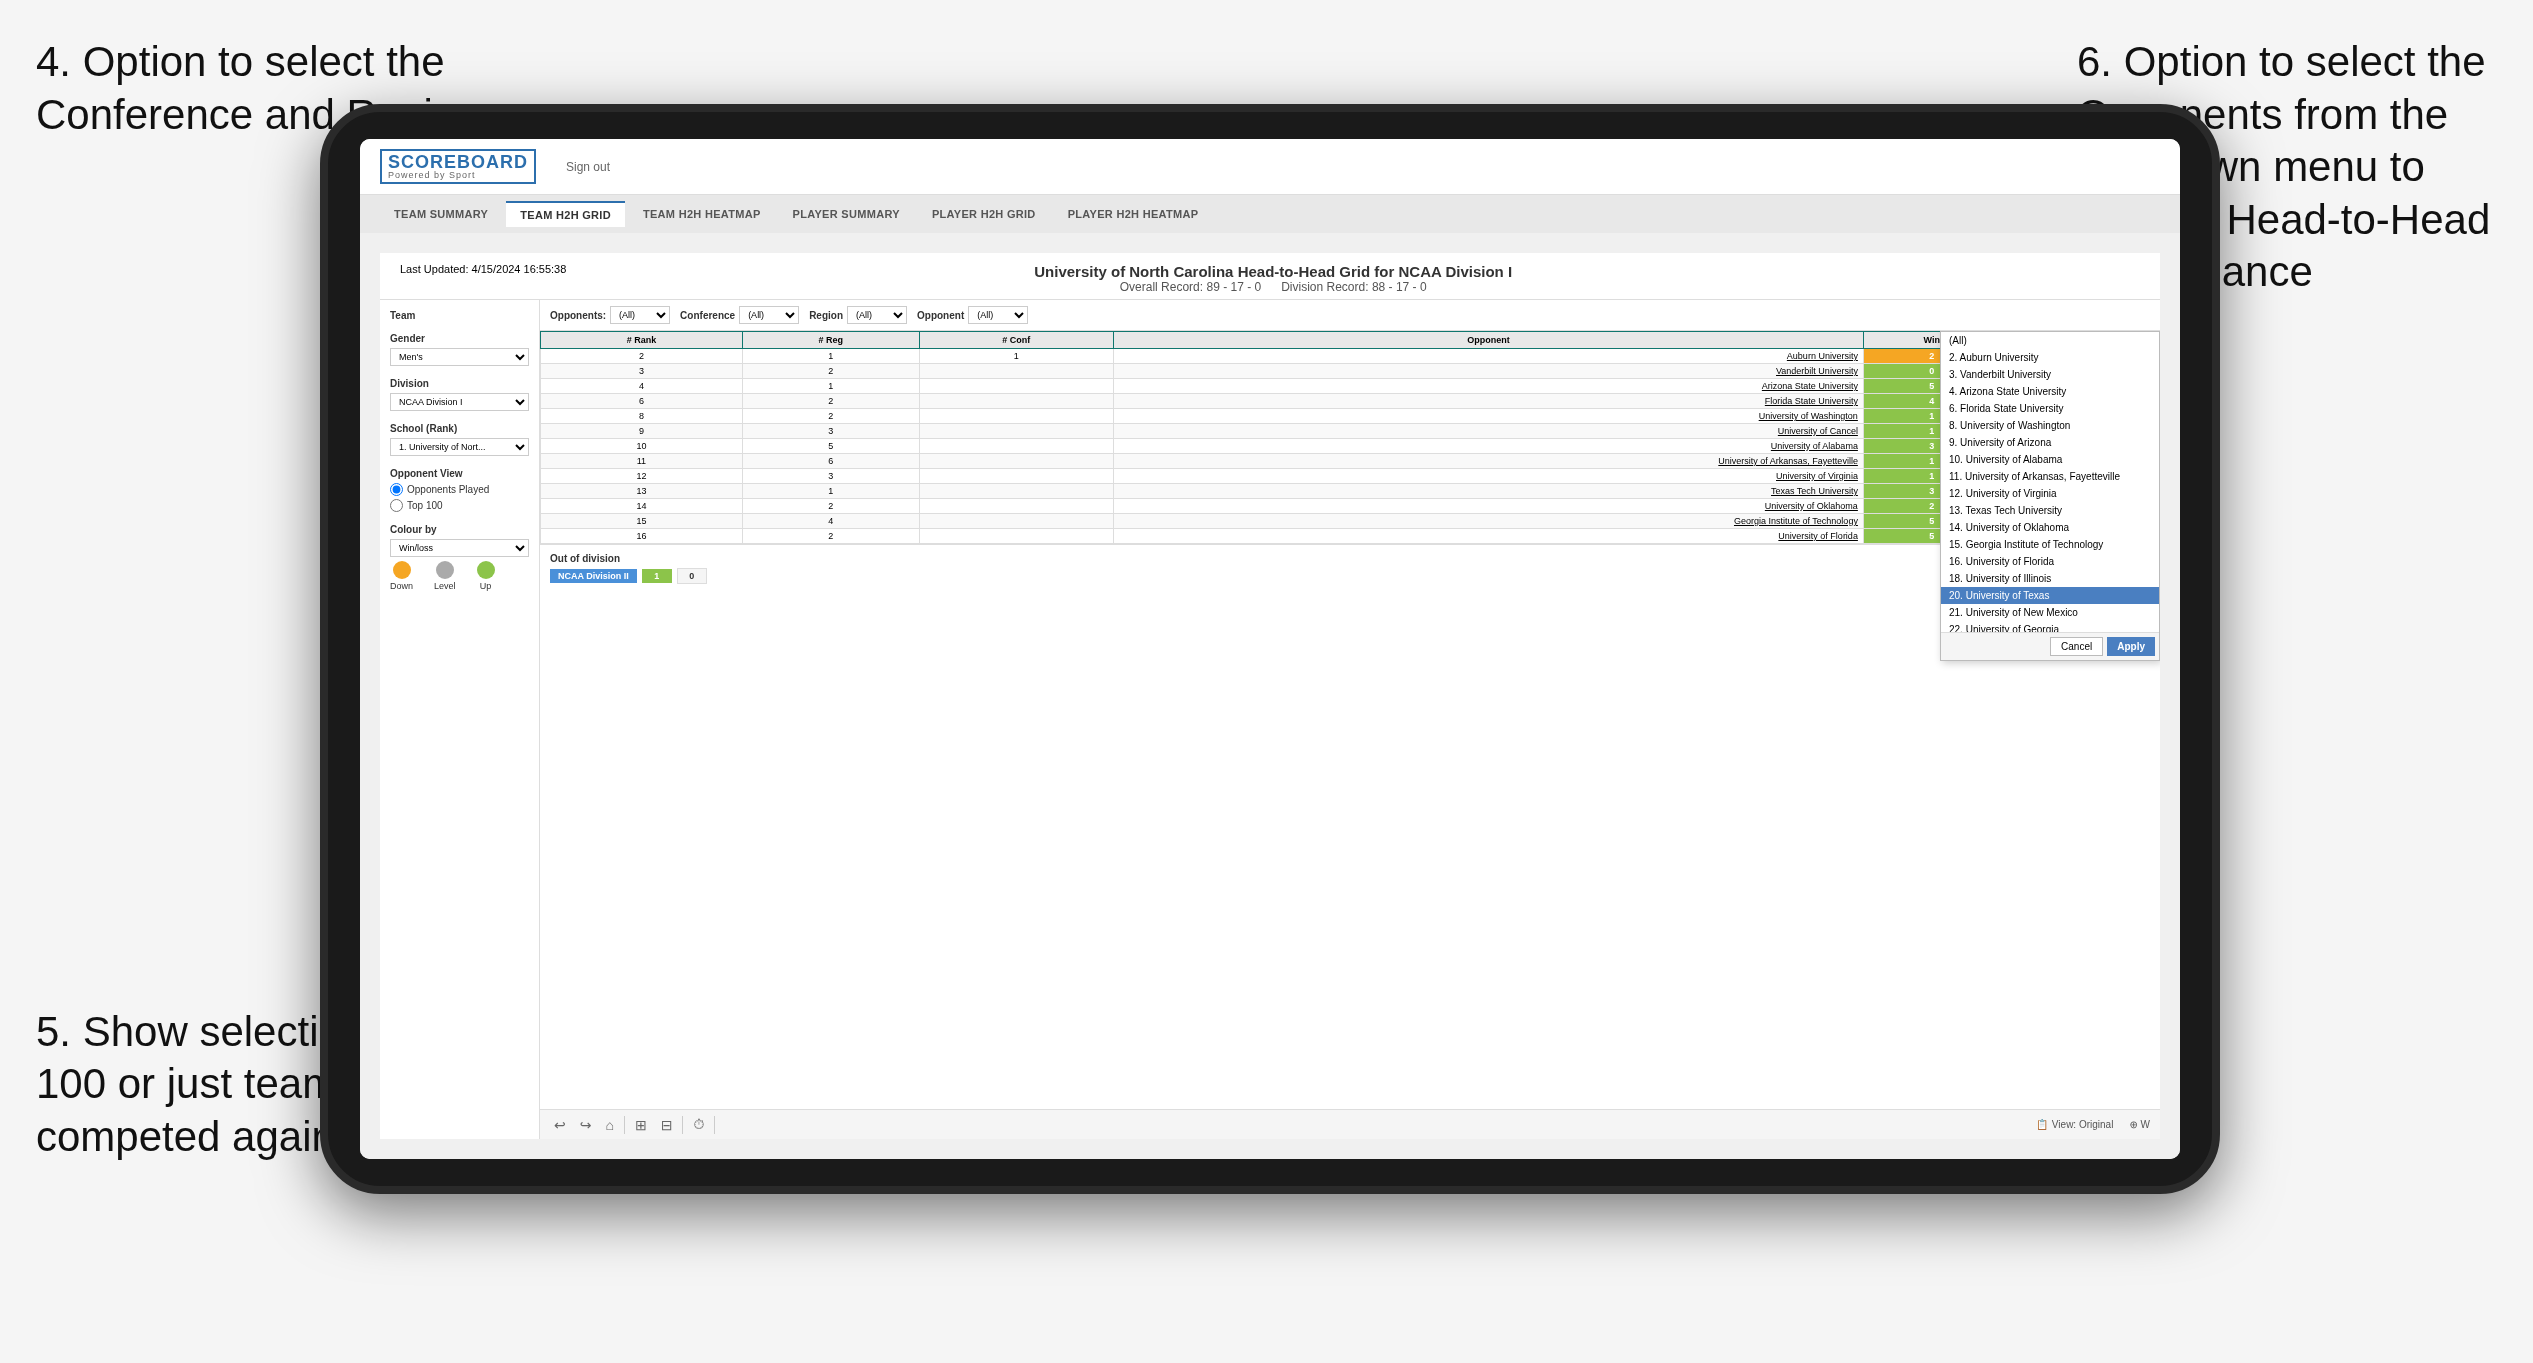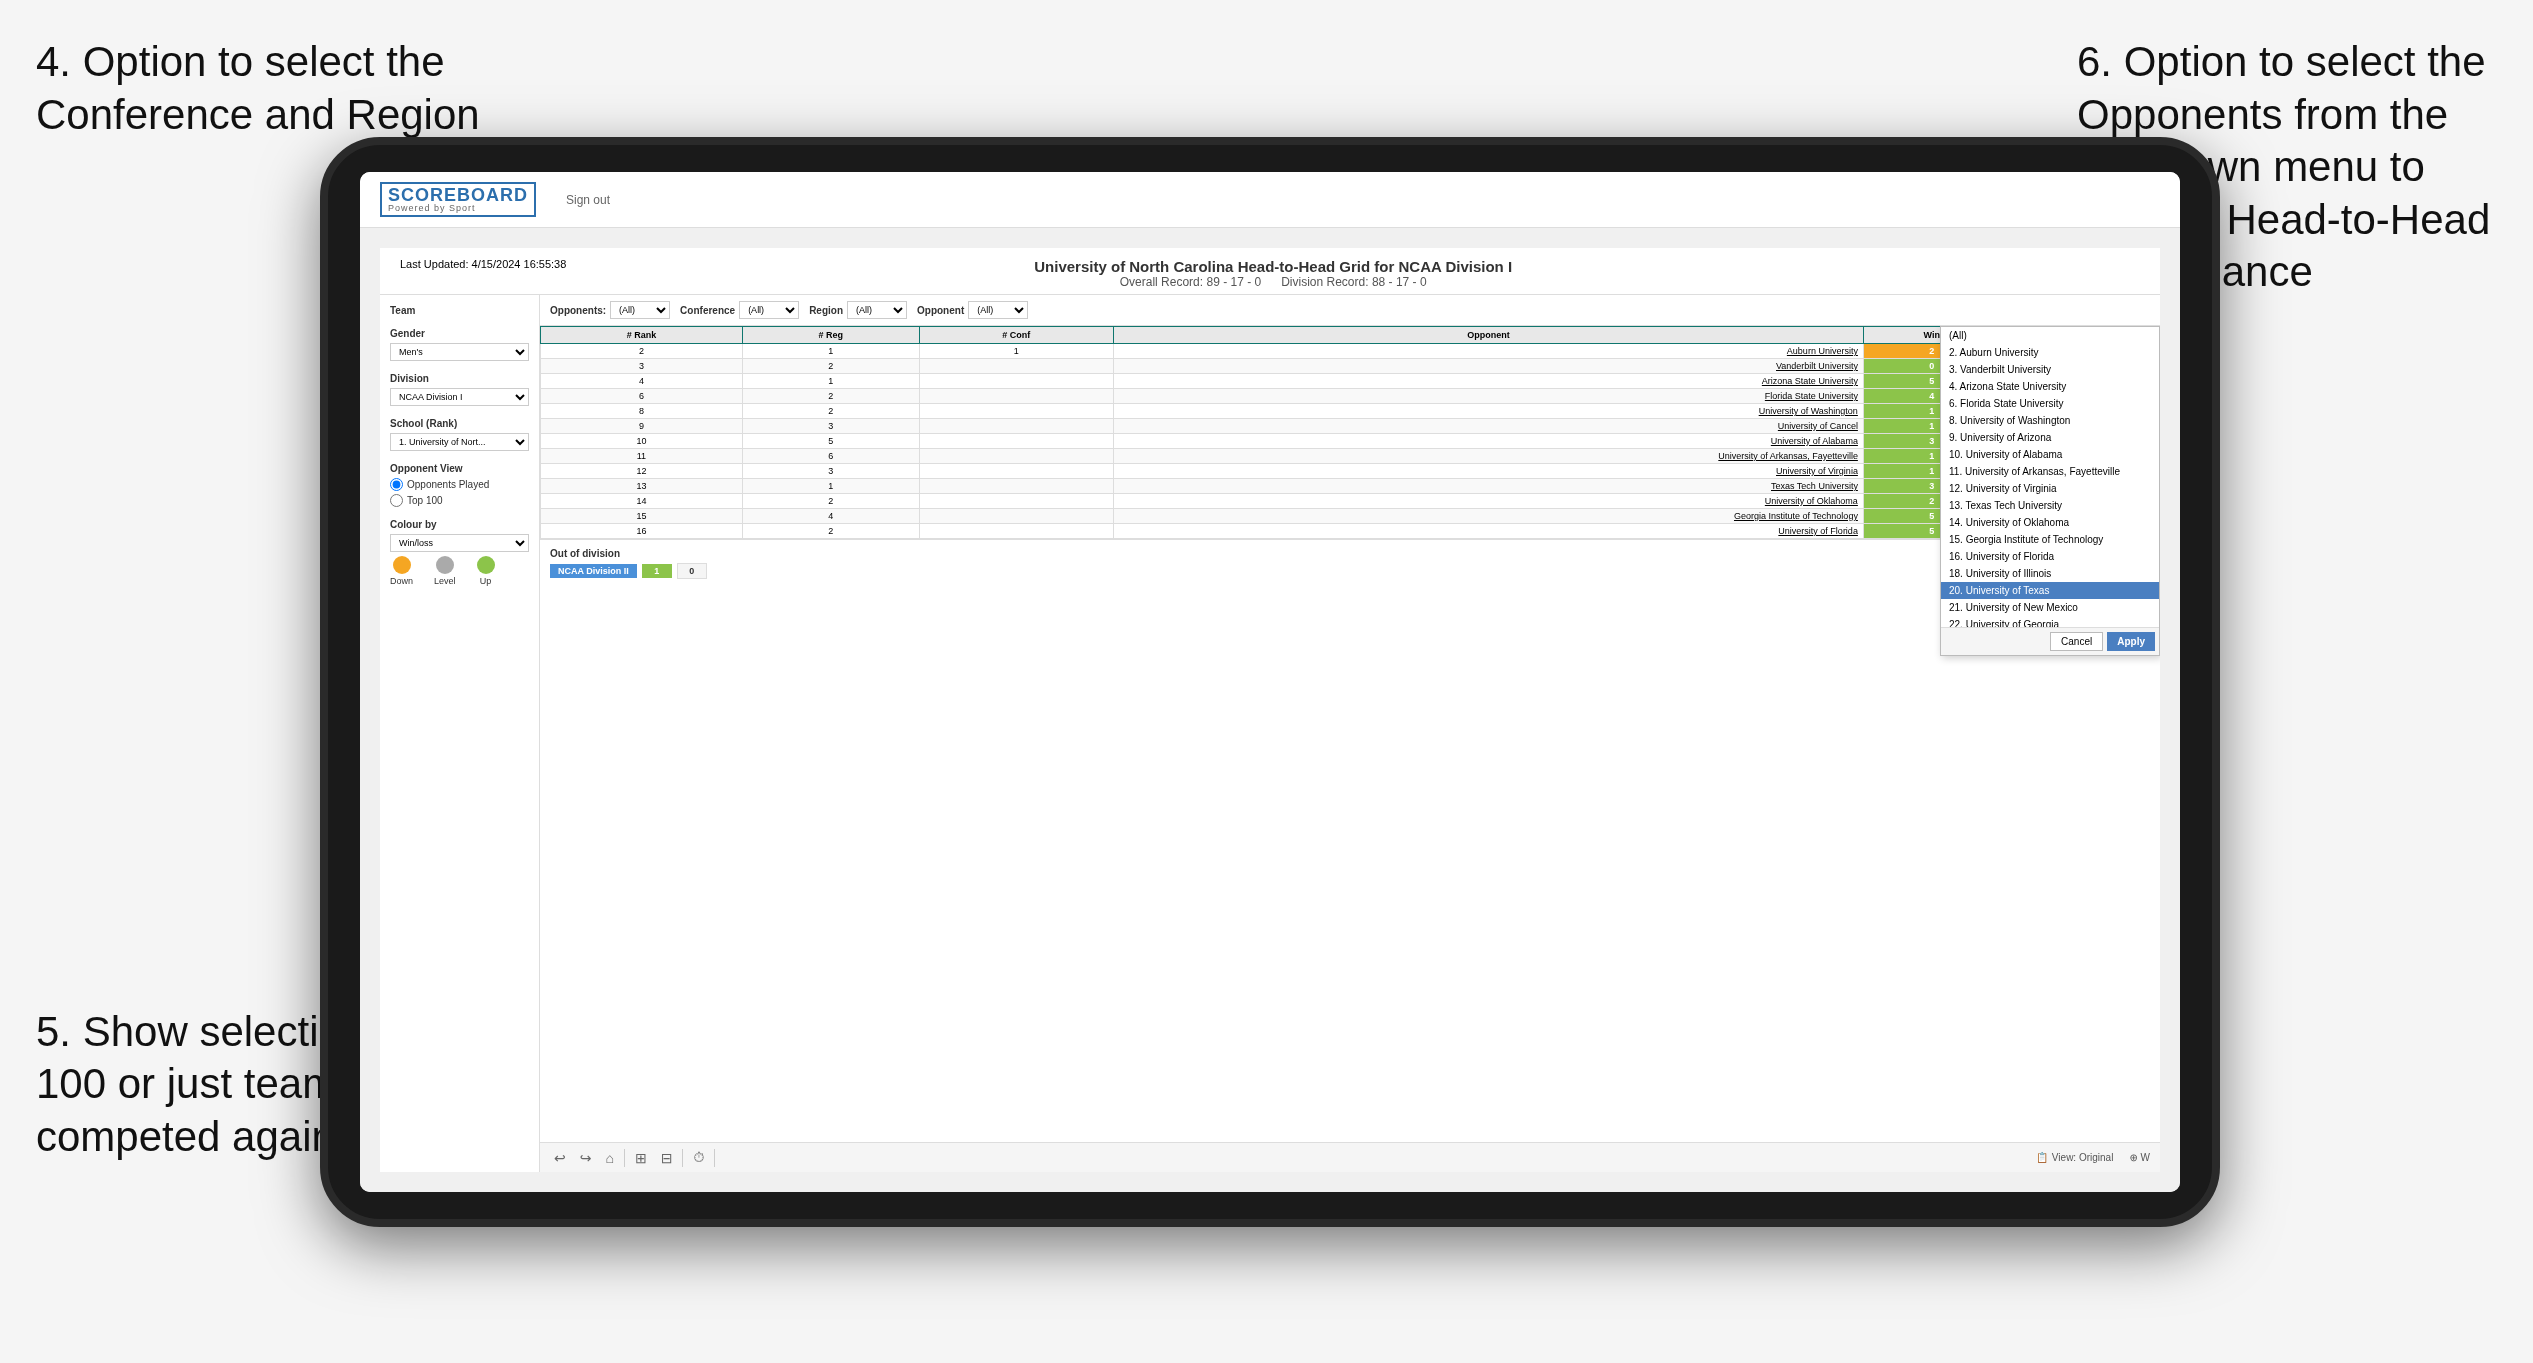--- a/index.html
+++ b/index.html
@@ -30,21 +30,21 @@
       position: absolute;
       top: 0; left: 0;
       width: 2533px;
       height: 1363px;
       pointer-events: none;
     }
 
     
     .tablet {
       position: absolute;
-      top: 137px;
+      top: 104px;
       left: 320px;
       width: 1900px;
       height: 1090px;
       background: #1a1a1a;
       border-radius: 60px;
       border: 8px solid #2a2a2a;
       box-shadow: 0 20px 60px rgba(0,0,0,0.5);
       overflow: hidden;
       display: flex;
       align-items: center;
@@ -480,20 +480,28 @@
   <div class="tablet-screen">
 
     <div class="top-nav">
       <div class="logo">
         <span>SCOREBOARD</span>
         <span class="logo-sub">Powered by Sport</span>
       </div>
       <div class="nav-right">Sign out</div>
     </div>
 
+    <div class="sub-nav">
+      <div class="sub-nav-item">TEAM SUMMARY</div>
+      <div class="sub-nav-item active">TEAM H2H GRID</div>
+      <div class="sub-nav-item">TEAM H2H HEATMAP</div>
+      <div class="sub-nav-item">PLAYER SUMMARY</div>
+      <div class="sub-nav-item">PLAYER H2H GRID</div>
+      <div class="sub-nav-item">PLAYER H2H HEATMAP</div>
+    </div>
 
     <div class="main-content">
       <div class="report-container">
 
         <div class="report-header">
           <div>
             <span>Last Updated: 4/15/2024 16:55:38</span>
           </div>
           <div style="text-align:center;">
             <div class="report-title">University of North Carolina Head-to-Head Grid for NCAA Division I</div>

